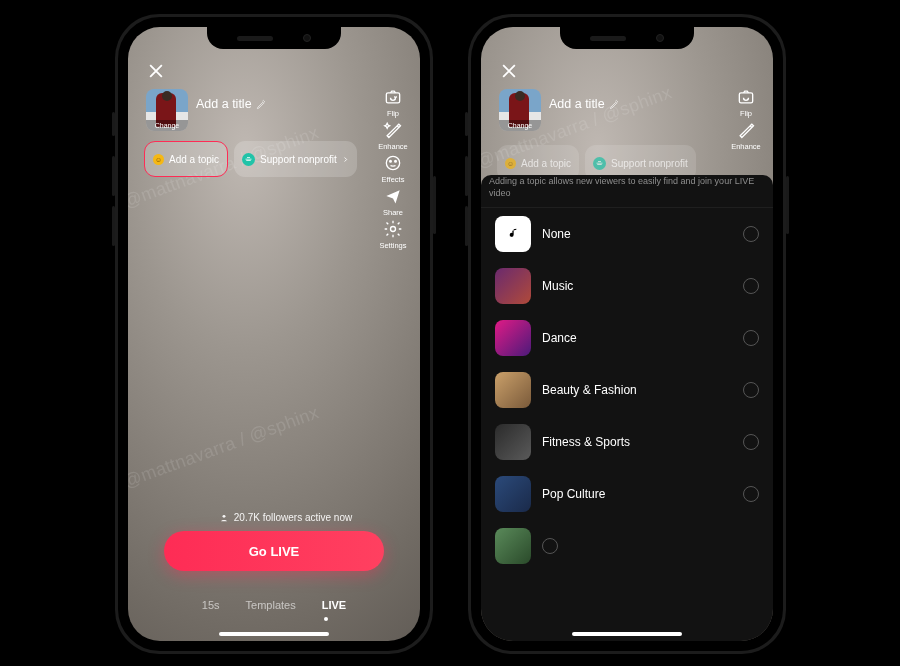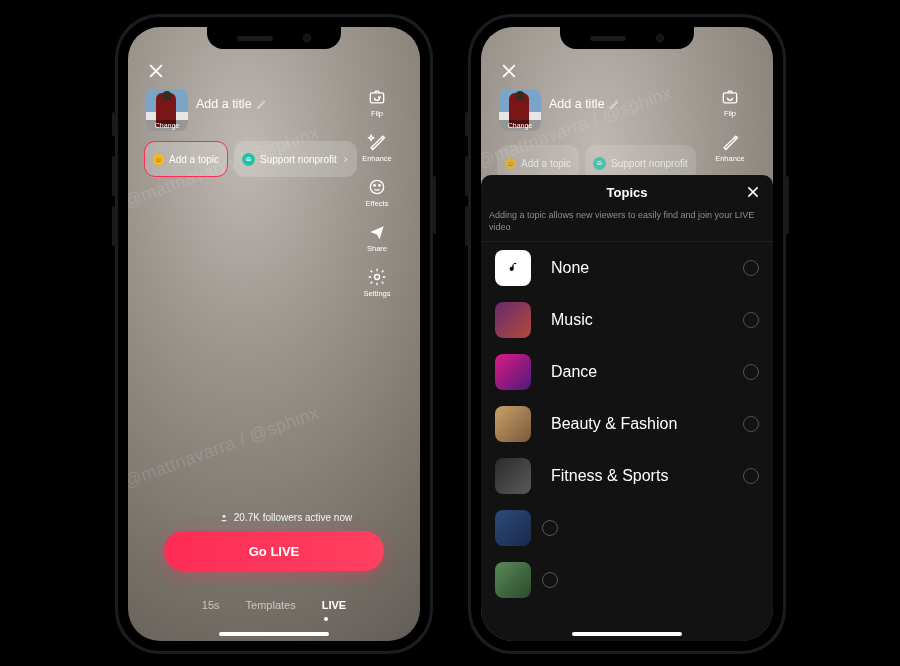--- a/index.html
+++ b/index.html
@@ -67,21 +67,21 @@
 
   .title-row { position:absolute; top:70px; left:68px; display:flex; align-items:center; gap:4px; font-size:12.5px; }
   .title-row .pencil { opacity:.7; }
 
   .pill-row { position:absolute; top:114px; left:16px; display:flex; gap:6px; }
   .pill { display:flex; align-items:center; height:36px; padding:0 8px; border-radius:11px; background:rgba(255,255,255,.18); font-size:10px; gap:5px; }
   .pill.topic { border:1.5px solid #fe2c55; background:rgba(255,255,255,.20); }
   .dot-emoji { width:11px; height:11px; border-radius:50%; background:#f5b815; display:inline-flex; align-items:center; justify-content:center; font-size:7px; color:#7a4e00; }
   .np-icon { width:13px; height:13px; border-radius:50%; background:#20c3a8; display:inline-flex; align-items:center; justify-content:center; }
 
-  .toolcol { position:absolute; right:24px; top:60px; width:38px; display:flex; flex-direction:column; gap:14px; align-items:center; }
+  .toolcol { position:absolute; right:8px; top:60px; width:38px; display:flex; flex-direction:column; gap:2px; align-items:center; }
   .tool { display:flex; flex-direction:column; align-items:center; gap:2px; font-size:7.5px; color:#fff; }
   .tool svg { width:20px; height:20px; }
 
   .followers { position:absolute; bottom:118px; left:0; right:0; text-align:center; font-size:10px; display:flex; align-items:center; justify-content:center; gap:5px; opacity:.92;padding-left:23px; }
   .followers svg { width:10px; height:10px; }
 
   .golive {
     position:absolute; bottom:70px; left:50%; transform:translateX(-50%);
     width:220px; height:40px; border-radius:22px;
     background: linear-gradient(90deg,#fe2c55,#ff4060);
@@ -113,21 +113,21 @@
   .topic-item { display:flex; align-items:center; height:52px; padding:0 14px; gap:11px; }
   .topic-item + .topic-item {}
   .t-thumb { width:36px; height:36px; border-radius:8px; flex-shrink:0; display:flex; align-items:center; justify-content:center; font-size:16px; }
   .t-thumb.none { background:#fff; color:#000; }
   .t-thumb.music { background:linear-gradient(135deg,#6a2a6e,#b04a3a); }
   .t-thumb.dance { background:linear-gradient(135deg,#e01b86,#4b1a7a); }
   .t-thumb.beauty { background:linear-gradient(135deg,#caa06a,#7a5a3a); }
   .t-thumb.fitness { background:linear-gradient(135deg,#2b2b2b,#5a5a5a); }
   .t-thumb.pop { background:linear-gradient(135deg,#2b4a7a,#1a2a4a); }
   .t-thumb.outdoors { background:linear-gradient(135deg,#5a8a5a,#2a4a2a); }
-  .t-label { flex:1; font-size:16px;margin-left:9px; }
+  .t-label { flex:1; font-size:12px; }
   .radio { width:16px; height:16px; border:1.5px solid #555; border-radius:50%; }
 
   
   .note { width:16px; height:16px; display:inline-block; }
 
   svg { display:block; }
 </style>
 </head>
 <body>
 
@@ -310,28 +310,20 @@
           <div class="tool">
             <svg viewBox="0 0 24 24" fill="none" stroke="#fff" stroke-width="1.6">
                 <path d="M5 19L17 7l2 2L7 21zM17 7l2-2 2 2-2 2"></path>
               </svg>
             <span>Enhance</span>
           </div>
         </div>
       </div>
 
       <div class="panel">
-        <div class="panel-head">
-          <span>Topics</span>
-          <div class="panel-close">
-            <svg viewBox="0 0 24 24" stroke="#fff" stroke-width="2.4" fill="none">
-                <path d="M5 5 L19 19 M19 5 L5 19"></path>
-              </svg>
-          </div>
-        </div>
         <div class="panel-sub">Adding a topic allows new viewers to easily find and join your LIVE video</div>
         <div class="topic-list">
 
           <div class="topic-item">
             <div class="t-thumb none">
               <svg class="note" viewBox="0 0 24 24" fill="#000">
                   <path d="M13 4v9.3a3 3 0 1 1-2-2.8V7l6-1.5V4l-4 1z"></path>
                 </svg>
             </div>
             <div class="t-label">None</div>
@@ -357,20 +349,21 @@
           </div>
 
           <div class="topic-item">
             <div class="t-thumb fitness"></div>
             <div class="t-label">Fitness &amp; Sports</div>
             <div class="radio"></div>
           </div>
 
           <div class="topic-item">
             <div class="t-thumb pop"></div>
+            <div class="t-label">Pop Culture</div>
             <div class="radio"></div>
           </div>
 
           <div class="topic-item">
             <div class="t-thumb outdoors"></div>
             <div class="radio"></div>
           </div>
 
         </div>
         <div class="homebar"></div>

